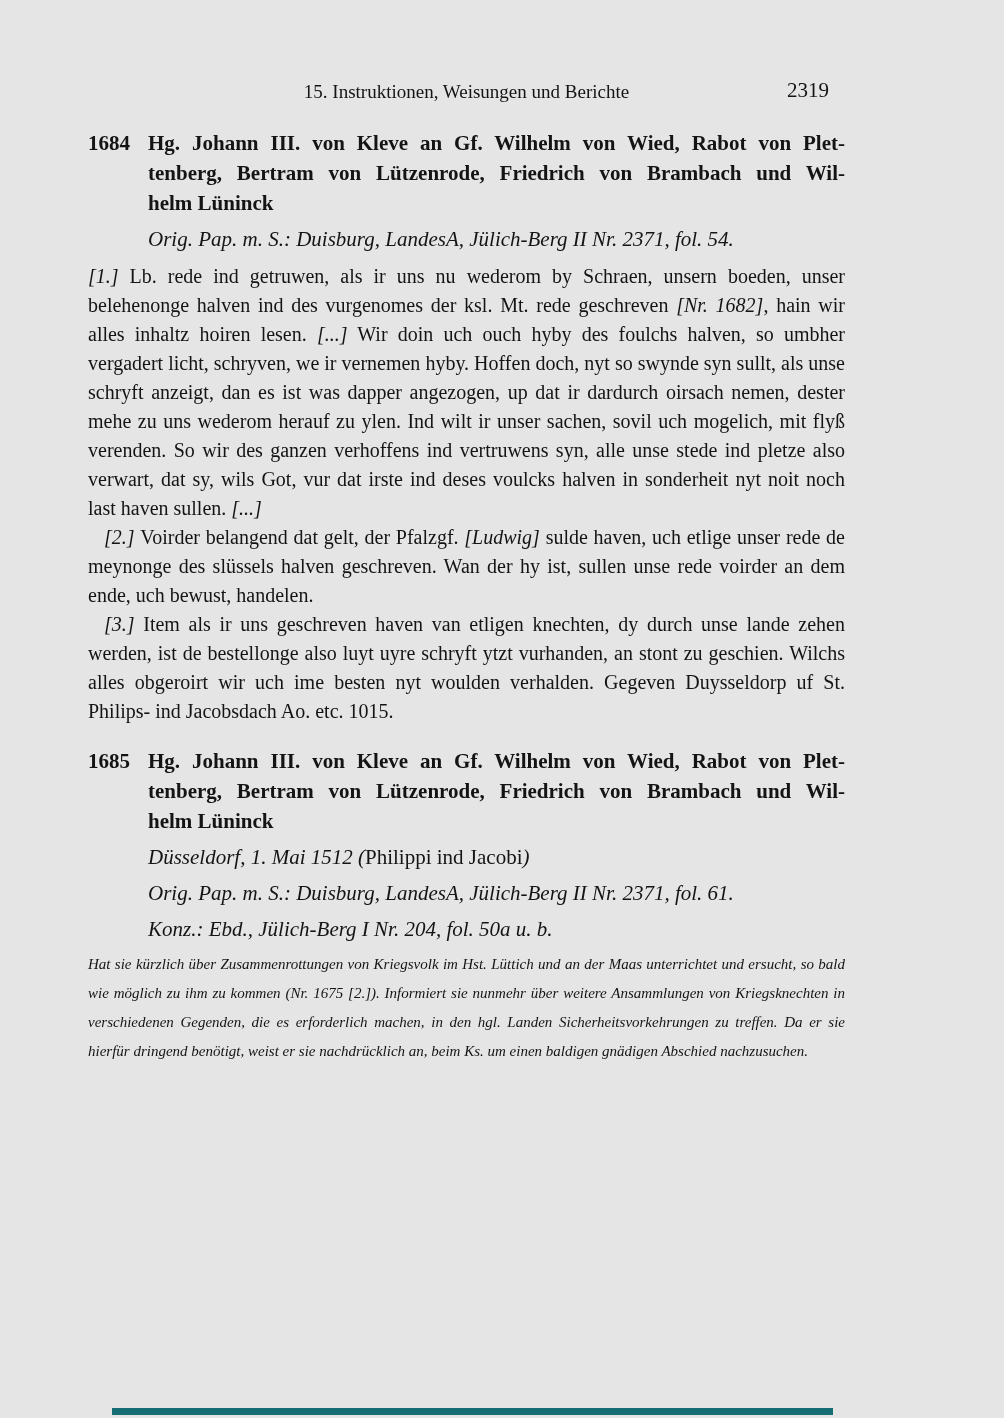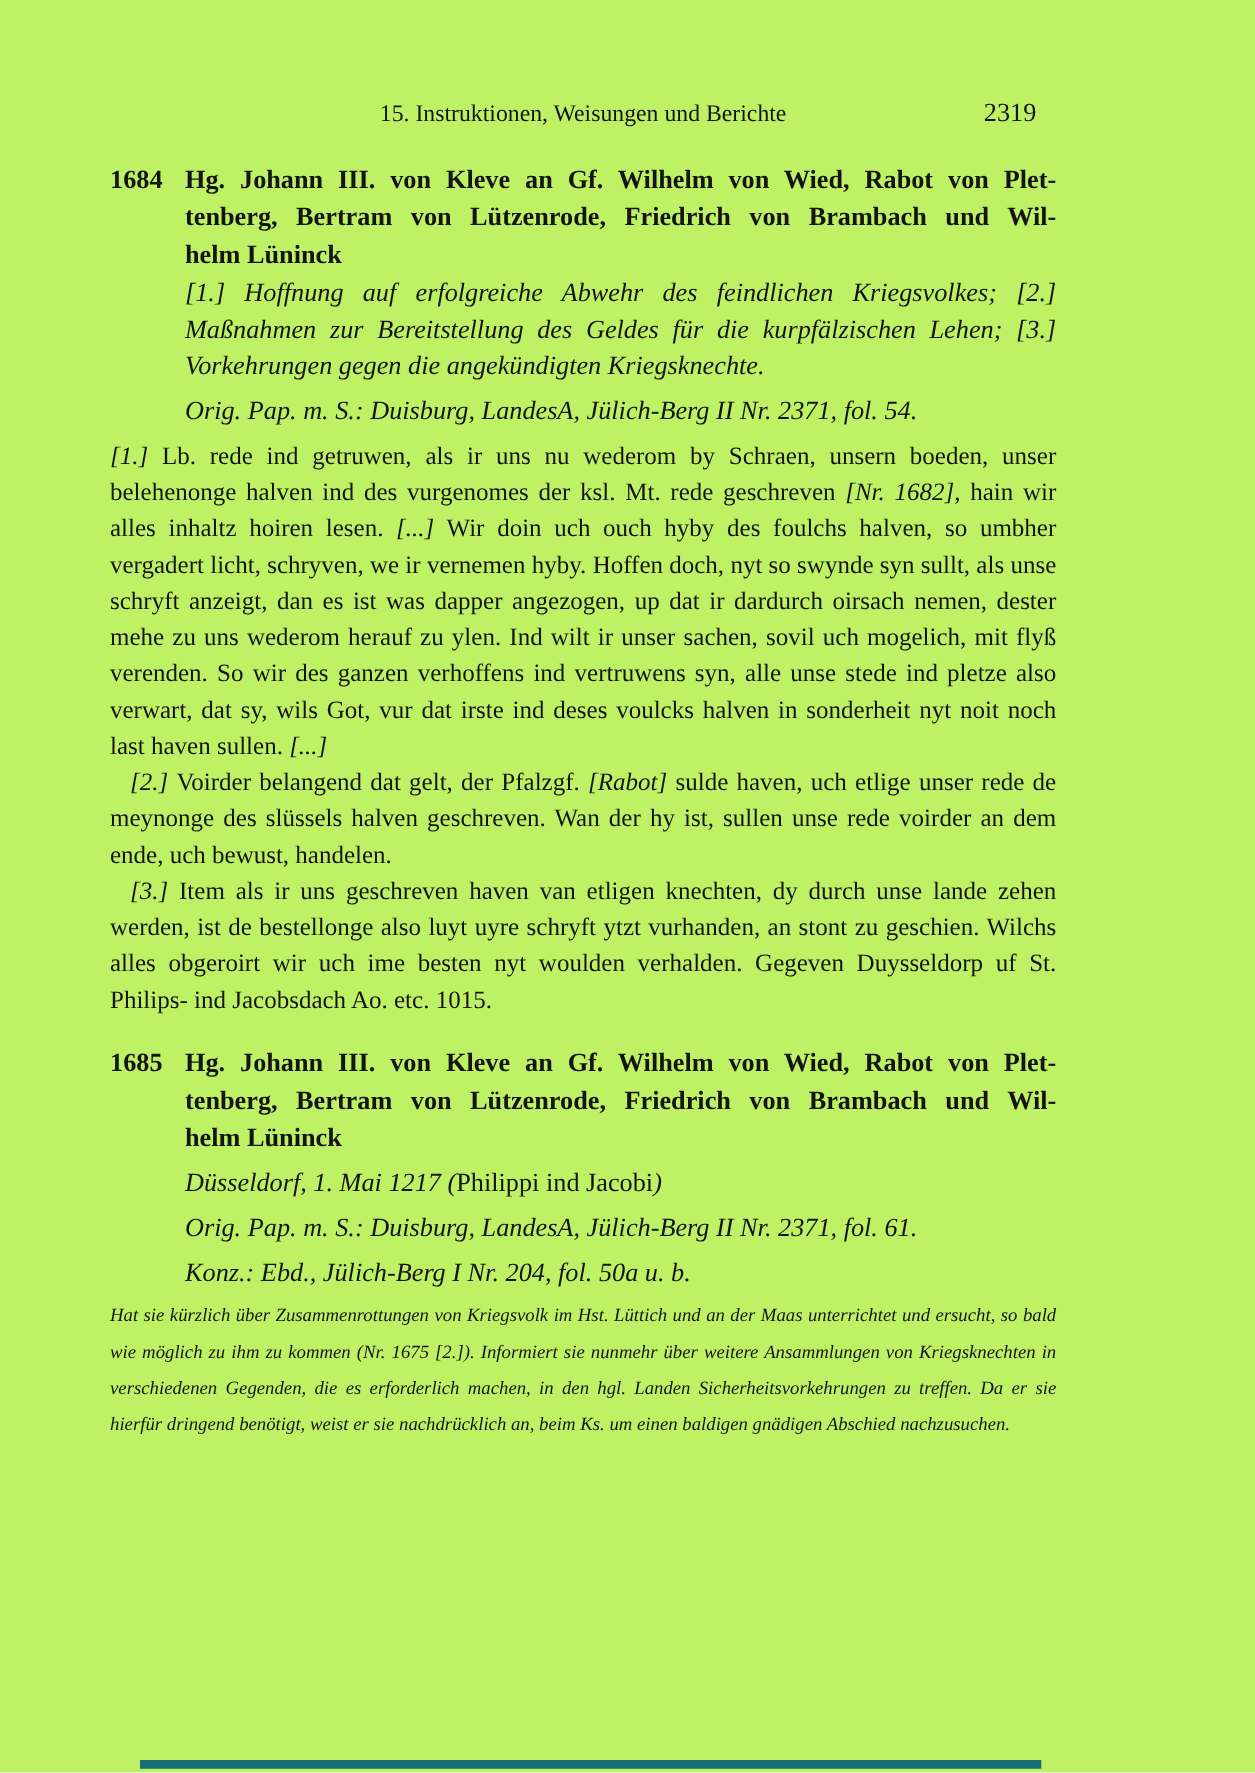--- a/index.html
+++ b/index.html
@@ -2,21 +2,21 @@
 <html><head>
 <meta charset="utf-8">
 <style>
   html, body { margin: 0; padding: 0; background: #ffffff; }
   .page {
     position: relative;
     width: 1004px;
     height: 1418px;
     box-sizing: border-box;
     padding: 80px 159px 0 88px;
-    background: #bef264;
+    background: #e5e5e5;
     color: #141414;
     font-family: "Liberation Serif", "DejaVu Serif", serif;
     overflow: hidden;
   }
 
   
   .running-head {
     position: relative;
     height: 24px;
     margin-bottom: 24px;
@@ -112,41 +112,40 @@
   <section class="entry">
     <div class="entry-heading">
       <span class="entry-number">1684</span>
       <div class="entry-title">
           <div class="title-line">Hg. Johann III. von Kleve an Gf. Wilhelm von Wied, Rabot von Plet-</div>
           <div class="title-line">tenberg, Bertram von Lützenrode, Friedrich von Brambach und Wil-</div>
           <div class="title-line last">helm Lüninck</div>
         </div>
     </div>
     <div class="entry-meta">
-      <p class="regest">[1.] Hoffnung auf erfolgreiche Abwehr des feindlichen Kriegsvolkes; [2.] Maßnahmen zur Bereitstellung des Geldes für die kurpfälzischen Lehen; [3.] Vorkehrungen gegen die angekündigten Kriegsknechte.</p>
       <p class="meta-line">Orig. Pap. m. S.: Duisburg, LandesA, Jülich-Berg II Nr. 2371, fol. 54.</p>
     </div>
     <div class="entry-body">
       <p><span class="seg-it">[1.] </span><span class="seg-rm">Lb. rede ind getruwen, als ir uns nu wederom by Schraen, unsern boeden, unser belehenonge halven ind des vurgenomes der ksl. Mt. rede geschreven </span><span class="seg-it">[Nr. 1682]</span><span class="seg-rm">, hain wir alles inhaltz hoiren lesen. </span><span class="seg-it">[...]</span><span class="seg-rm"> Wir doin uch ouch hyby des foulchs halven, so umbher vergadert licht, schryven, we ir vernemen hyby. Hoffen doch, nyt so swynde syn sullt, als unse schryft anzeigt, dan es ist was dapper angezogen, up dat ir dardurch oirsach nemen, dester mehe zu uns wederom herauf zu ylen. Ind wilt ir unser sachen, sovil uch mogelich, mit flyß verenden. So wir des ganzen verhoffens ind vertruwens syn, alle unse stede ind pletze also verwart, dat sy, wils Got, vur dat irste ind deses voulcks halven in sonderheit nyt noit noch last haven sullen. </span><span class="seg-it">[...]</span></p>
-      <p class="indent"><span class="seg-it">[2.] </span><span class="seg-rm">Voirder belangend dat gelt, der Pfalzgf. </span><span class="seg-it">[Rabot]</span><span class="seg-rm"> sulde haven, uch etlige unser rede de meynonge des slüssels halven geschreven. Wan der hy ist, sullen unse rede voirder an dem ende, uch bewust, handelen.</span></p>
+      <p class="indent"><span class="seg-it">[2.] </span><span class="seg-rm">Voirder belangend dat gelt, der Pfalzgf. </span><span class="seg-it">[Ludwig]</span><span class="seg-rm"> sulde haven, uch etlige unser rede de meynonge des slüssels halven geschreven. Wan der hy ist, sullen unse rede voirder an dem ende, uch bewust, handelen.</span></p>
       <p class="indent"><span class="seg-it">[3.] </span><span class="seg-rm">Item als ir uns geschreven haven van etligen knechten, dy durch unse lande zehen werden, ist de bestellonge also luyt uyre schryft ytzt vurhanden, an stont zu geschien. Wilchs alles obgeroirt wir uch ime besten nyt woulden verhalden. Gegeven Duysseldorp uf St. Philips- ind Jacobsdach Ao. etc. 1015.</span></p>
     </div>
   </section>
 
   <section class="entry">
     <div class="entry-heading">
       <span class="entry-number">1685</span>
       <div class="entry-title">
           <div class="title-line">Hg. Johann III. von Kleve an Gf. Wilhelm von Wied, Rabot von Plet-</div>
           <div class="title-line">tenberg, Bertram von Lützenrode, Friedrich von Brambach und Wil-</div>
           <div class="title-line last">helm Lüninck</div>
         </div>
     </div>
     <div class="entry-meta">
-      <p class="meta-line"><span class="seg-it">Düsseldorf, 1. Mai 1217 (</span><span class="seg-rm">Philippi ind Jacobi</span><span class="seg-it">)</span></p>
+      <p class="meta-line"><span class="seg-it">Düsseldorf, 1. Mai 1512 (</span><span class="seg-rm">Philippi ind Jacobi</span><span class="seg-it">)</span></p>
       <p class="meta-line">Orig. Pap. m. S.: Duisburg, LandesA, Jülich-Berg II Nr. 2371, fol. 61.</p>
       <p class="meta-line">Konz.: Ebd., Jülich-Berg I Nr. 204, fol. 50a u. b.</p>
     </div>
     <p class="summary-full">Hat sie kürzlich über Zusammenrottungen von Kriegsvolk im Hst. Lüttich und an der Maas unterrichtet und ersucht, so bald wie möglich zu ihm zu kommen (Nr. 1675 [2.]). Informiert sie nunmehr über weitere Ansammlungen von Kriegsknechten in verschiedenen Gegenden, die es erforderlich machen, in den hgl. Landen Sicherheitsvorkehrungen zu treffen. Da er sie hierfür dringend benötigt, weist er sie nachdrücklich an, beim Ks. um einen baldigen gnädigen Abschied nachzusuchen.</p>
   </section>
 
   <div class="bottom-bar" style="background: rgb(21, 110, 116);"></div>
 
 </div>
 

